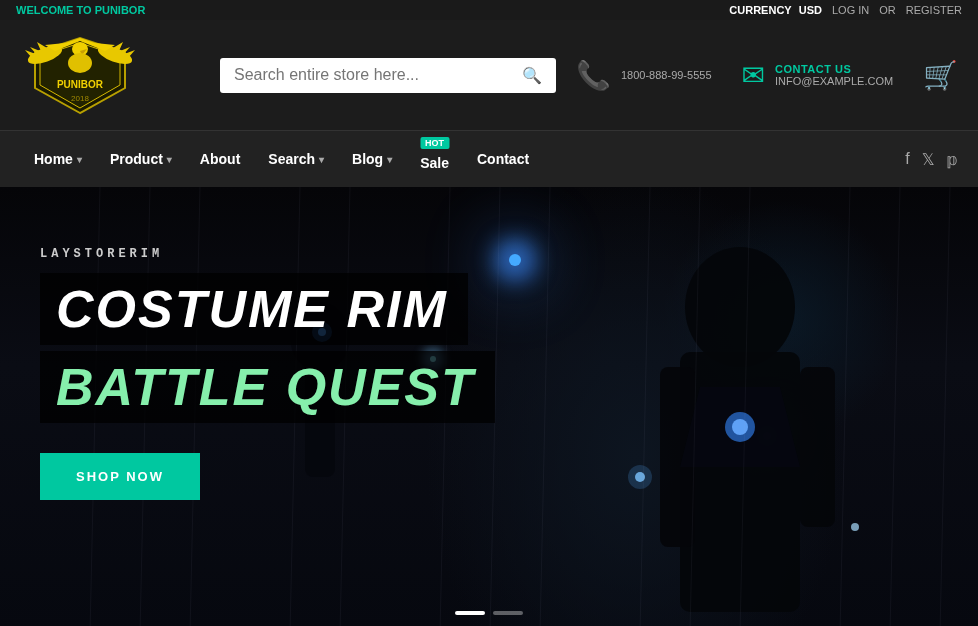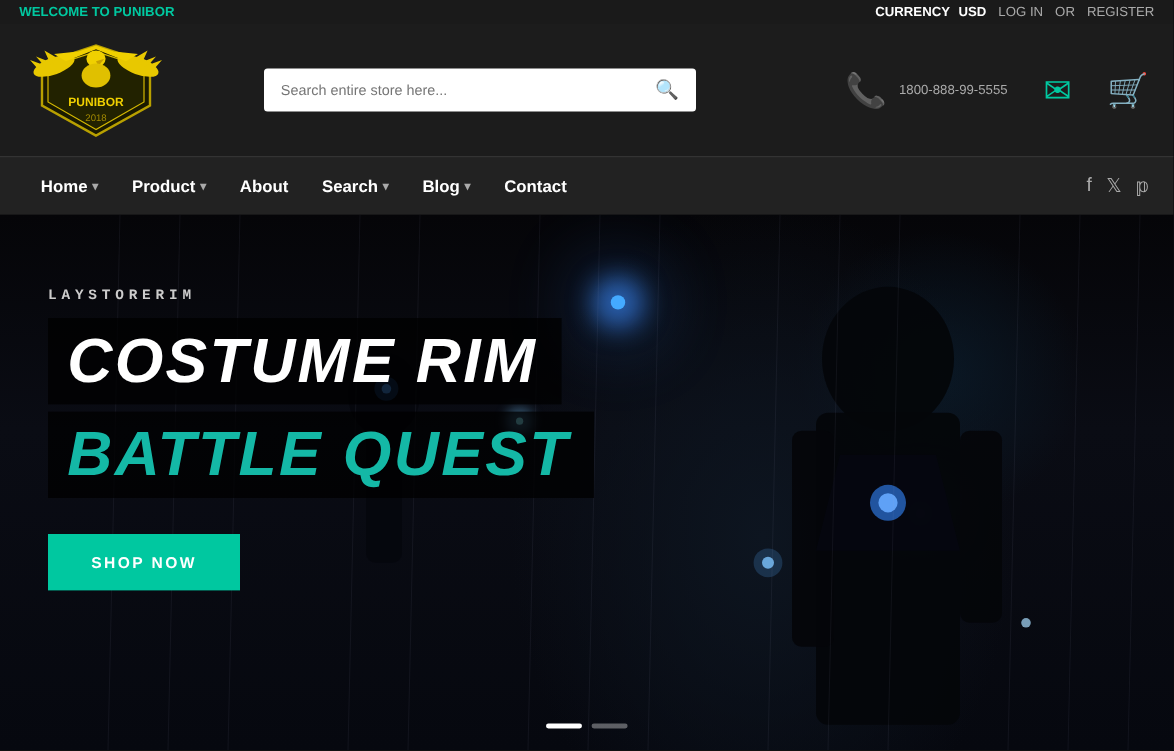--- a/index.html
+++ b/index.html
@@ -49,21 +49,21 @@
       background: #fff;
       border-radius: 3px;
       padding: 8px 14px;
       max-width: 360px;
       margin-left: 60px;
     }
     .search-wrap input {
       border: none;
       outline: none;
       flex: 1;
-      font-size: 12px;
+      font-size: 16px;
       color: #000000;
       background: transparent;
     }
     .search-wrap .search-icon-btn {
       background: none;
       border: none;
       cursor: pointer;
       color: #00c8a0;
       font-size: 16px;
     }
@@ -234,21 +234,21 @@
     }
     .hero-title2-box {
       background: rgba(0,0,0,0.75);
       display: inline-block;
       padding: 10px 20px 10px 16px;
       margin-bottom: 30px;
     }
     .hero-title2 {
       font-size: 52px;
       font-weight: 900;
-      color: #14b8a6;
+      color: #86efac;
       text-transform: uppercase;
       font-style: italic;
       letter-spacing: 2px;
       font-family: Impact, Arial Black, sans-serif;
       line-height: 1;
     }
     .shop-now-btn {
       background: #00c8a0;
       color: #fff;
       border: none;
@@ -341,20 +341,24 @@
 
     <div class="info-block">
       <div class="info-icon">📞</div>
       <div class="info-text">
         <div class="value">1800-888-99-5555</div>
       </div>
     </div>
 
     <div class="info-block">
       <div class="info-icon">✉</div>
+      <div class="info-text">
+        <div class="label">CONTACT US</div>
+        <div class="value">INFO@EXAMPLE.COM</div>
+      </div>
     </div>
 
     <div class="info-block" style="cursor:pointer;">
       <div class="cart-icon-wrap">🛒</div>
     </div>
   </div>
 </div>
 
 <div class="nav-bar">
   <div class="nav-left">
@@ -369,20 +373,24 @@
     <a class="nav-item" href="#">
       <span>About</span>
     </a>
     <a class="nav-item" href="#">
       <span>Search</span>
       <span class="caret">▾</span>
     </a>
     <a class="nav-item" href="#">
       <span>Blog</span>
       <span class="caret">▾</span>
+    </a>
+    <a class="nav-item sale-item" href="#">
+      <span class="hot-badge">HOT</span>
+      <span style="margin-top:8px;">Sale</span>
     </a>
     <a class="nav-item" href="#">
       <span>Contact</span>
     </a>
   </div>
   <div class="nav-social">
     <span class="social-icon">f</span>
     <span class="social-icon">𝕏</span>
     <span class="social-icon">𝕡</span>
   </div>

